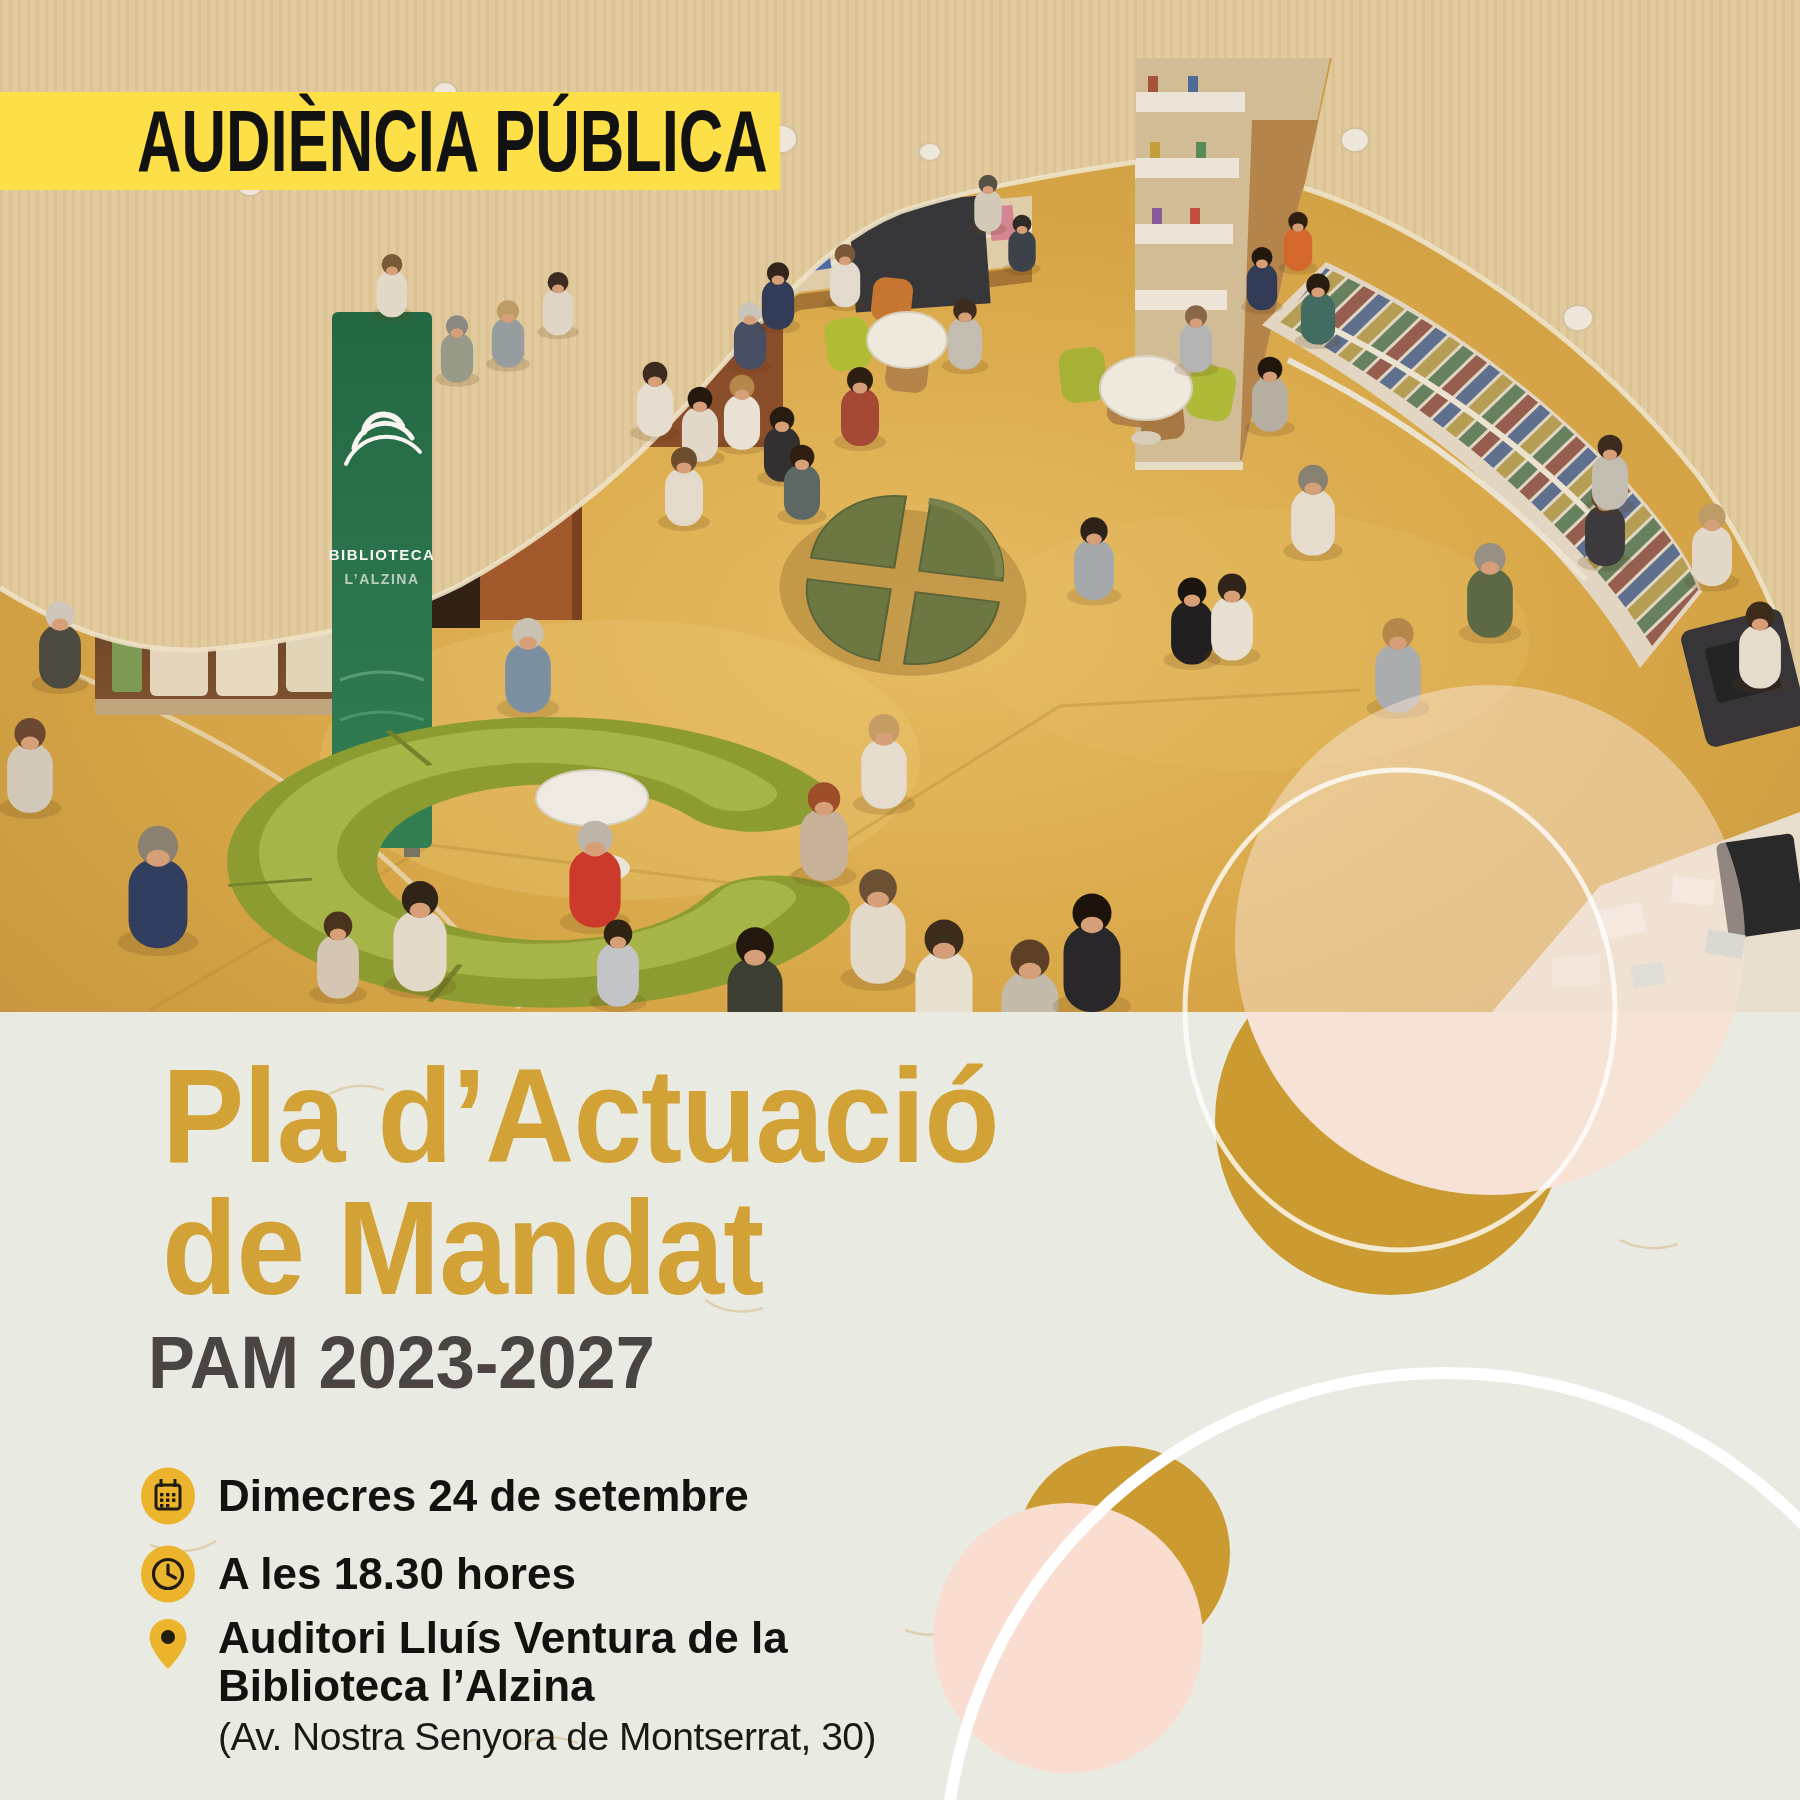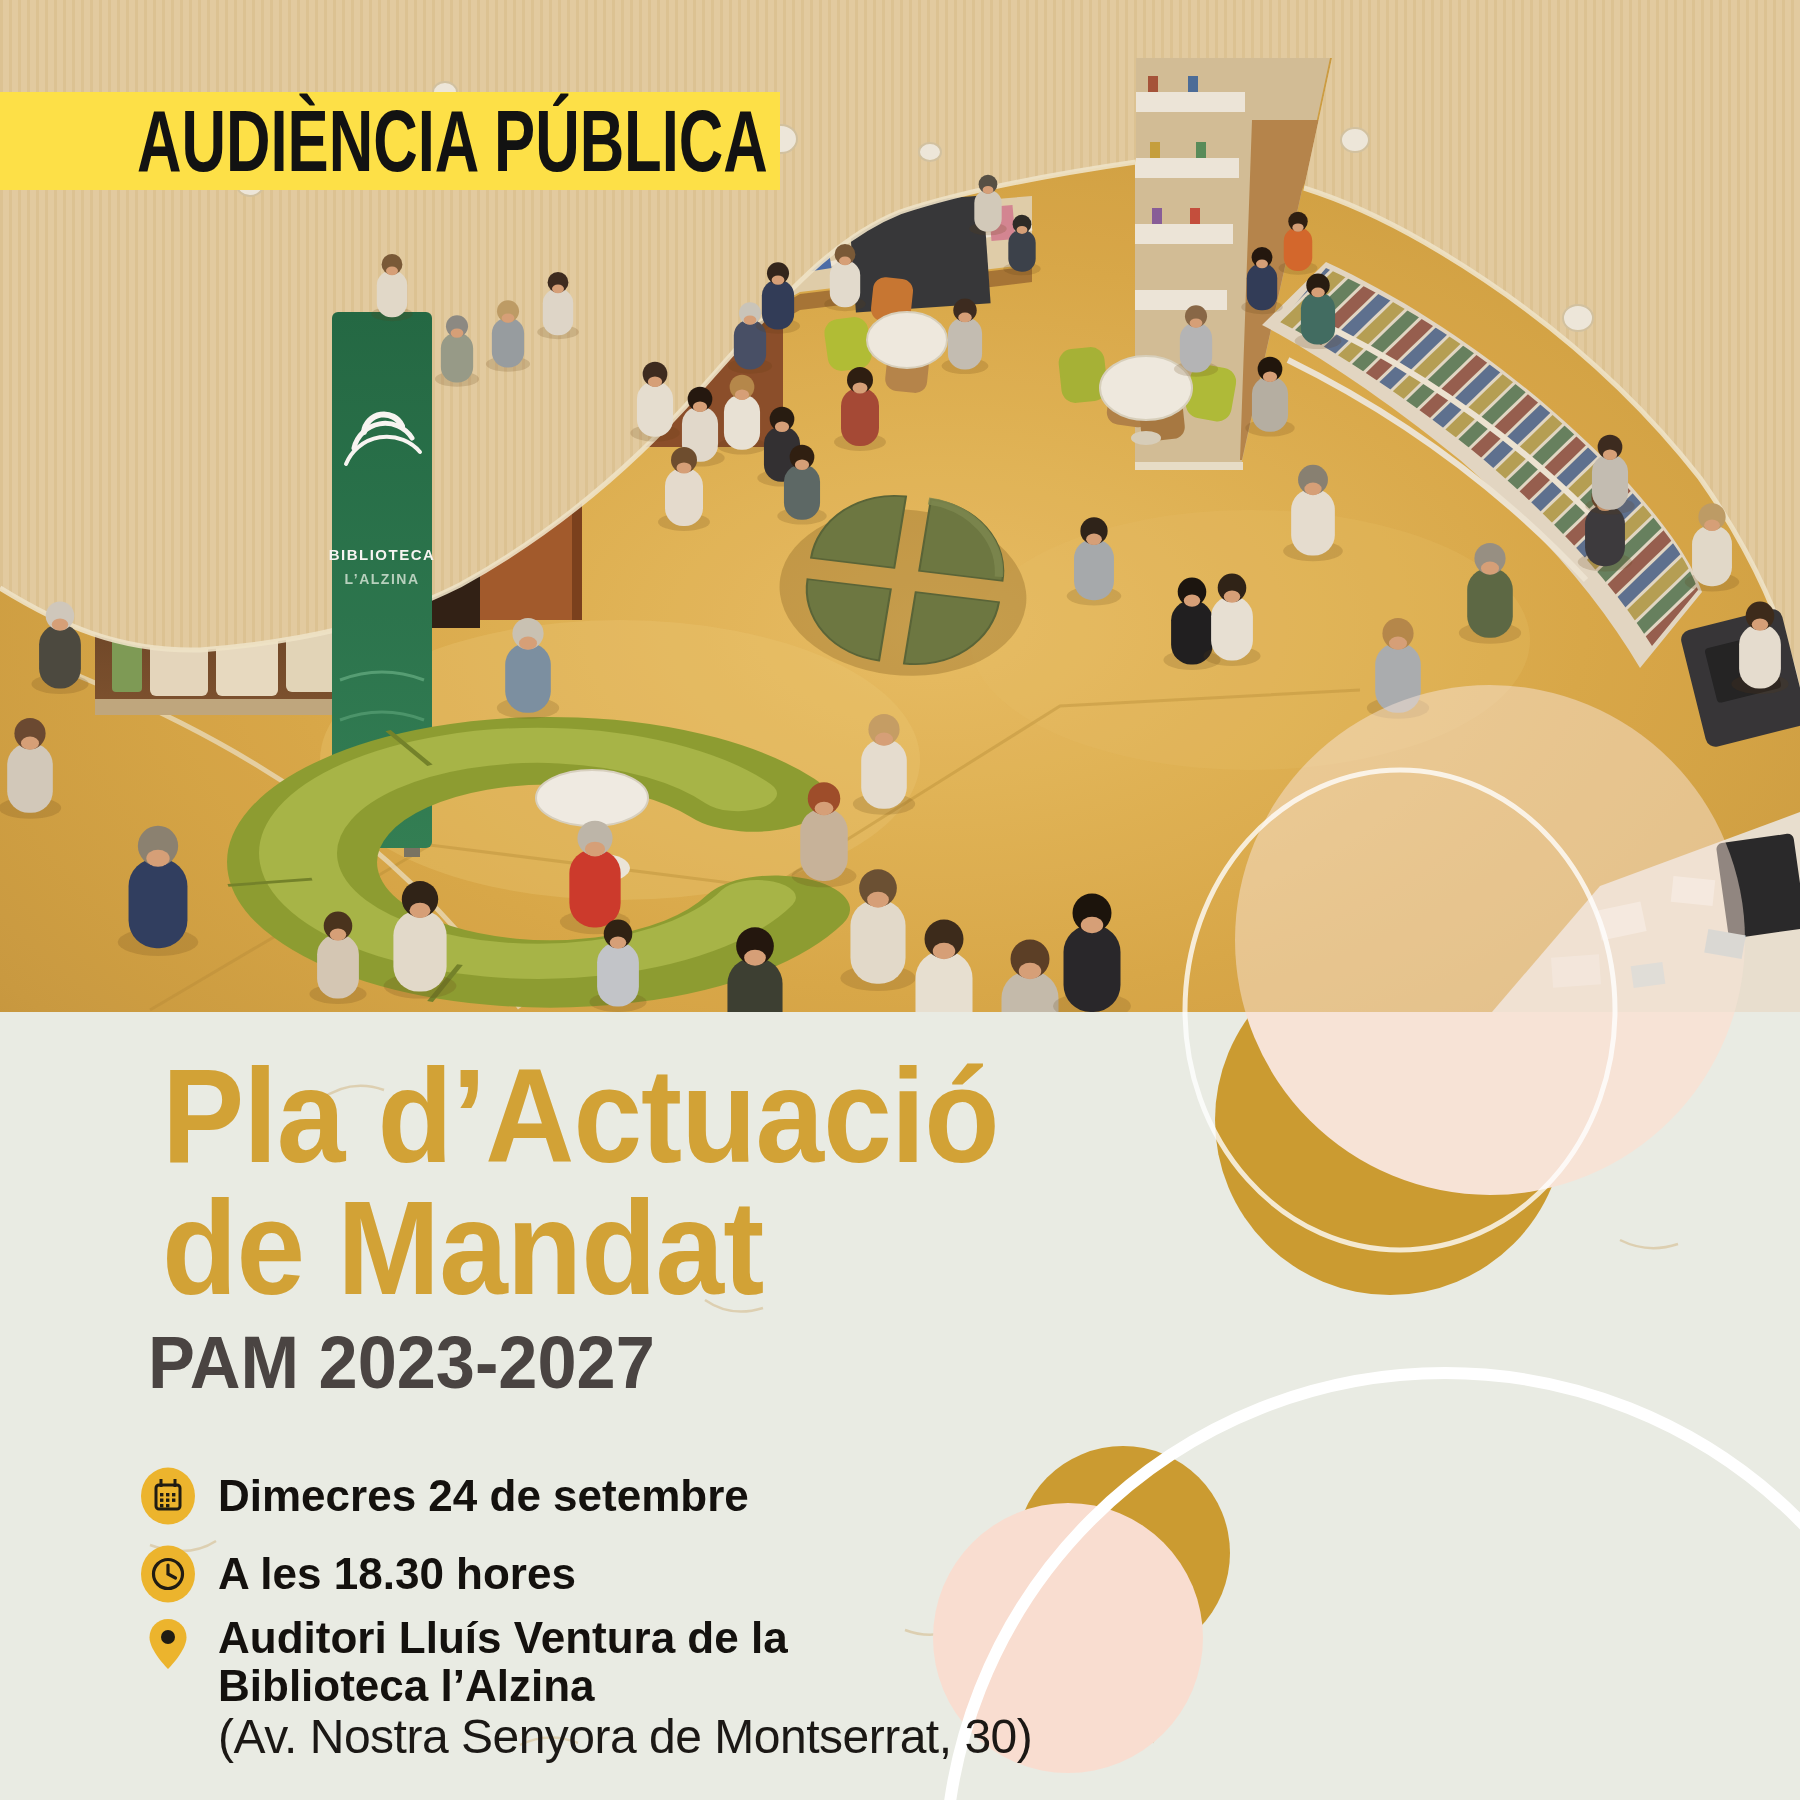--- a/index.html
+++ b/index.html
@@ -13,21 +13,21 @@
   .content{position:absolute;top:8px;left:0;width:1800px;height:1800px;z-index:15;}
   .title{position:absolute;left:162px;top:1042px;margin:0;font-size:134px;line-height:132px;font-weight:bold;color:#d2a236;letter-spacing:-1px;transform:scaleX(.92);transform-origin:0 0;white-space:nowrap;}
   .subtitle{position:absolute;left:148px;top:1318px;font-size:74px;line-height:74px;font-weight:bold;color:#4a4442;transform:scaleX(.95);transform-origin:0 0;white-space:nowrap;}
   .row{position:absolute;left:140px;display:flex;align-items:center;gap:22px;}
   .row .ic{width:56px;flex:0 0 56px;display:flex;}
   .row-1{top:1459px;}
   .row-2{top:1537px;align-items:flex-end;}
   .row-3{top:1606px;align-items:flex-start;}
   .row .txt{font-size:44px;font-weight:bold;color:#14110e;line-height:58px;white-space:nowrap;}
   .row-3 .txt{line-height:48px;}
-  .addr{font-size:48px;font-weight:normal;color:#1b1815;line-height:46px;margin-top:4px;letter-spacing:-.5px;white-space:nowrap;}
+  .addr{font-size:39px;font-weight:normal;color:#1b1815;line-height:46px;margin-top:4px;letter-spacing:-.5px;white-space:nowrap;}
 </style>
 </head>
 <body>
 
 <div class="stage">
 
   <div class="photo">
     <svg width="1800" height="1012" viewBox="0 0 1800 1012">
       <defs>
         <radialGradient id="floorG" cx="52%" cy="62%" r="80%">

